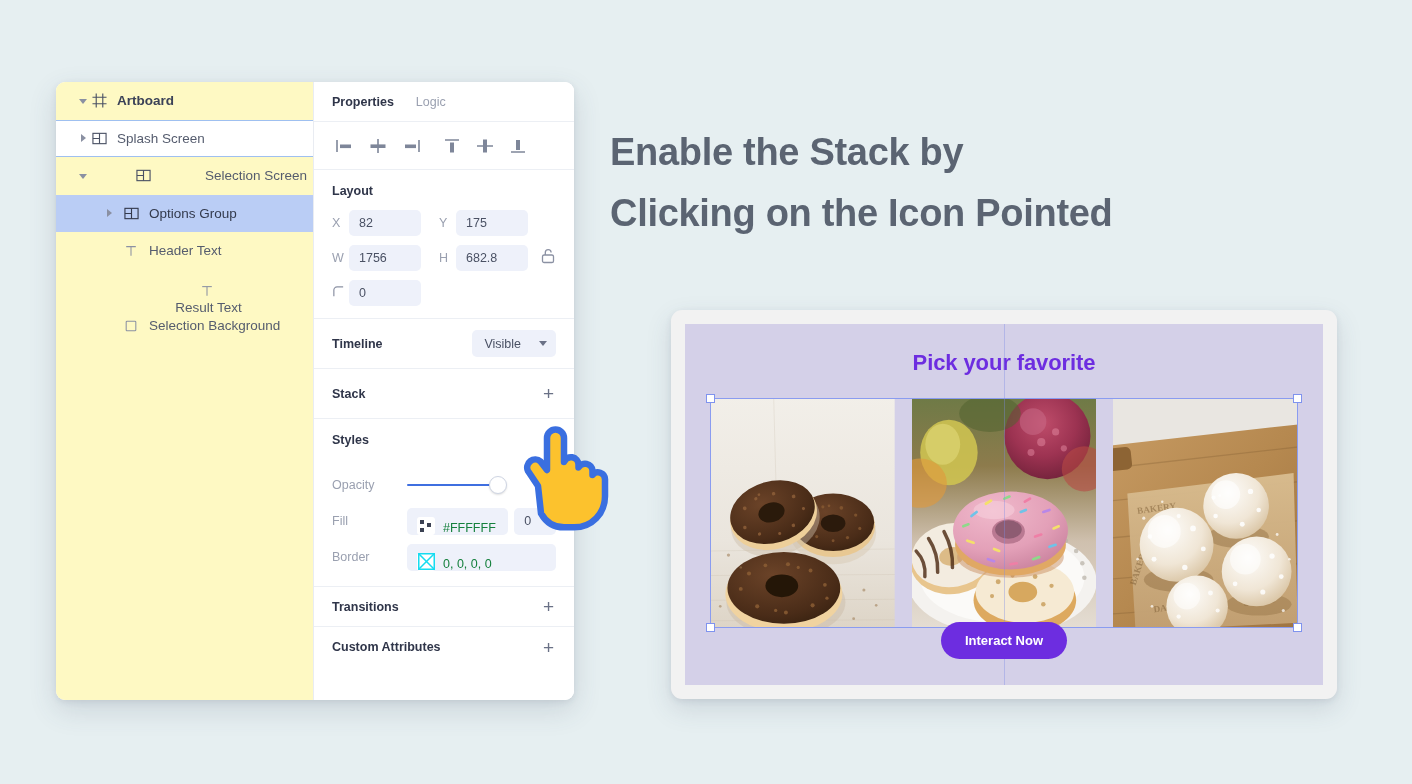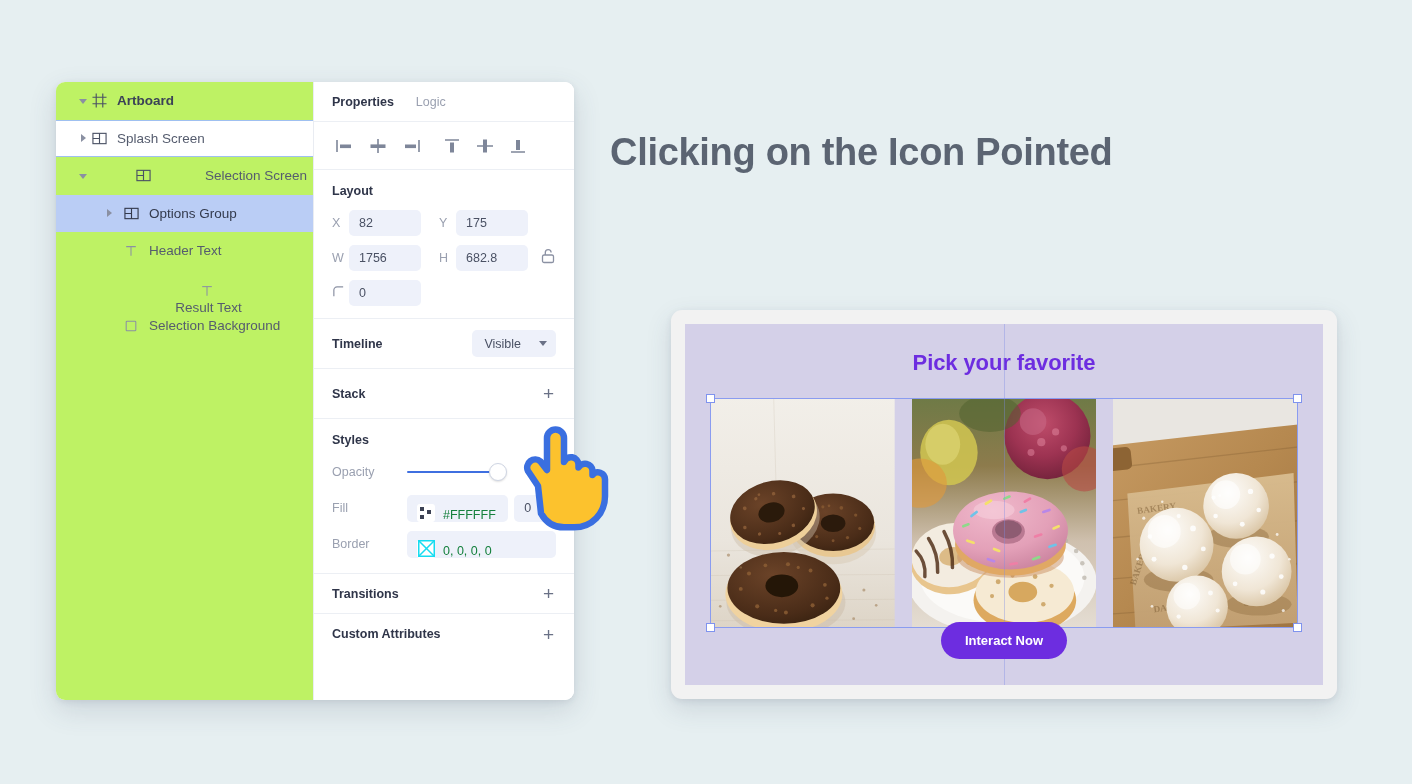--- a/index.html
+++ b/index.html
@@ -30,21 +30,21 @@
     box-shadow: 0 10px 28px rgba(60, 72, 100, 0.16),
                 0 2px 6px rgba(60, 72, 100, 0.10);
     display: flex;
     overflow: hidden;
   }
 
   
   #layers-panel {
     width: 258px;
     height: 100%;
-    background: #bef264;
+    background: #fef9c3;
     border-right: 1px solid #e9ecf2;
     padding-top: 0;
   }
 
   .tree-row {
     height: 37.5px;
     display: flex;
     align-items: center;
     position: relative;
     font-size: 13.5px;
@@ -576,21 +576,21 @@
         <span class="chev"></span>
       </span>
     </div>
 
     <div class="hdr-row">
       <span class="hdr-label">Stack</span>
       <span class="plus-btn">+</span>
     </div>
 
     <div class="styles-sec">
-      <div class="section-title" style="margin-bottom:10px;">Styles</div>
+      <div class="section-title" style="margin-bottom:23px;">Styles</div>
 
       <div class="srow">
         <span class="slabel">Opacity</span>
         <span class="slider-wrap">
           <span class="slider-track"></span>
           <span class="slider-knob"></span>
         </span>
       </div>
 
       <div class="srow">
@@ -636,20 +636,21 @@
   </div>
 </div>
 
 <div id="cursor-hand">
   <svg width="104" height="110" viewBox="0 0 104 110">
     <path d="M30 62 L20 47 a8 8 0 0 1 12.5 -9.5 L39 46 V14 a8.5 8.5 0 0 1 17 0 v24 a7.5 7.5 0 0 1 14.5 2.5 v3 a7.5 7.5 0 0 1 14 3 v4.5 a7 7 0 0 1 12.5 4.3 v17 c0 17 -13 31 -31 31 H56 c-11 0 -18 -5 -23 -14 z" fill="#fcc22d" stroke="#3a6fe0" stroke-width="6.5" stroke-linejoin="round" stroke-linecap="round"></path>
   </svg>
 </div>
 
 <div id="headline">
+  <div>Enable the Stack by</div>
   <div>Clicking on the Icon Pointed</div>
 </div>
 
 <div id="preview-card">
   <div id="preview-stage">
 
     <div id="preview-title">Pick your favorite</div>
 
     <div id="image-row">
 

